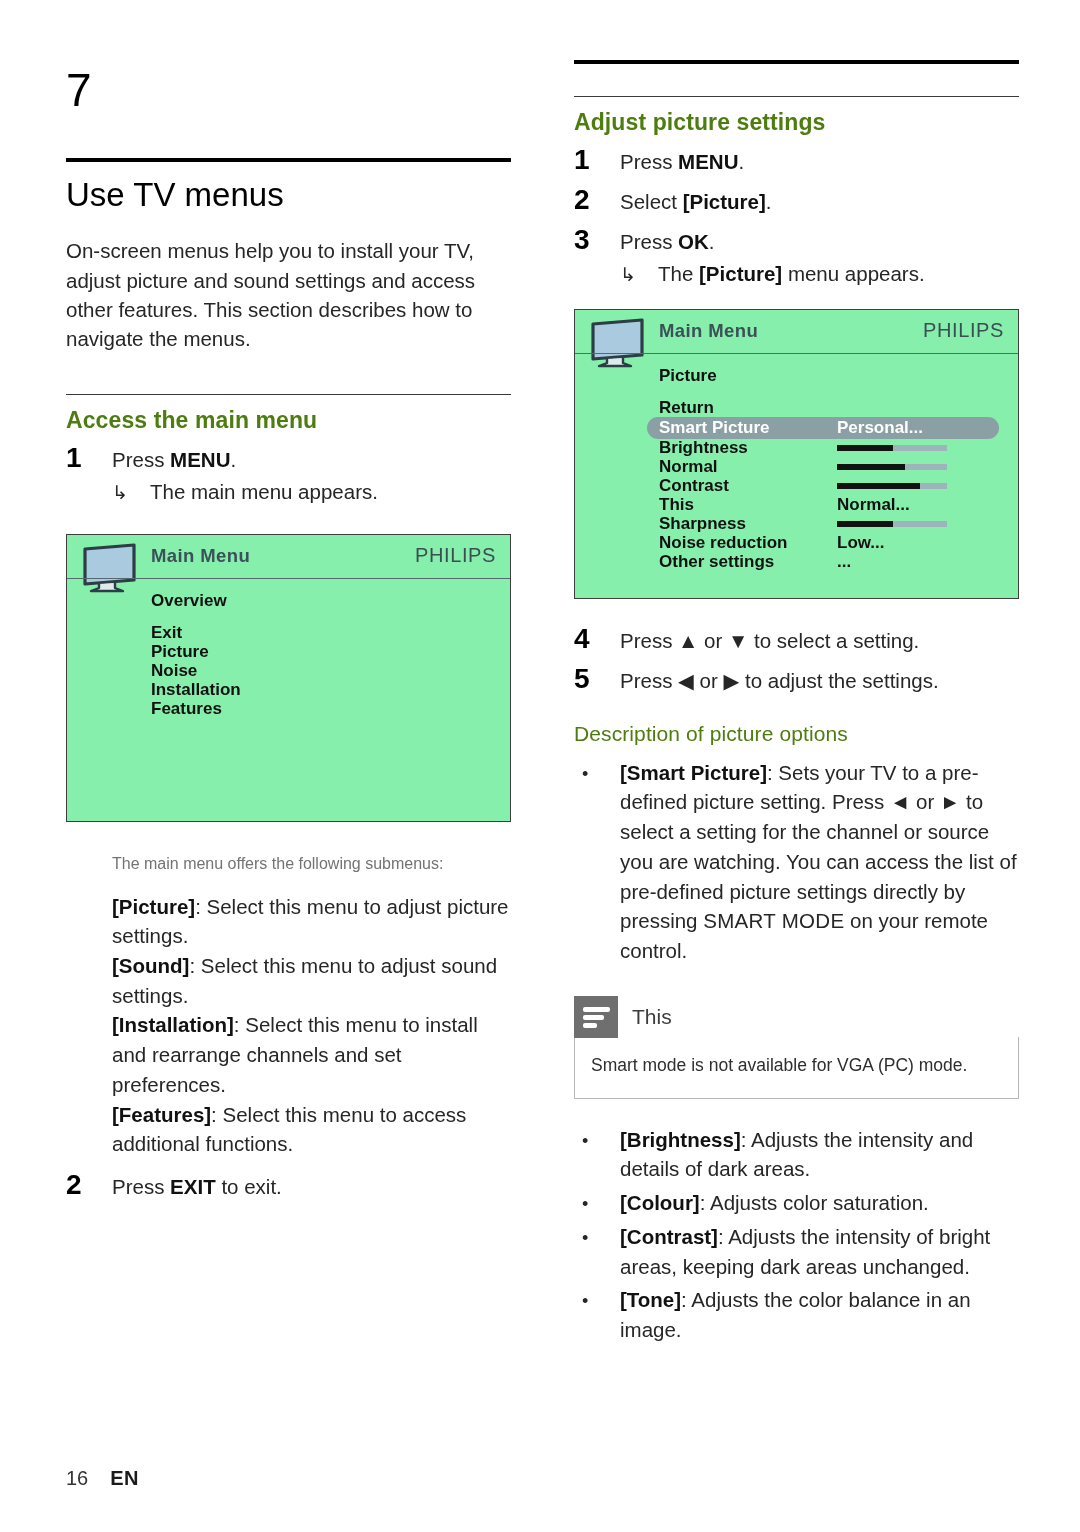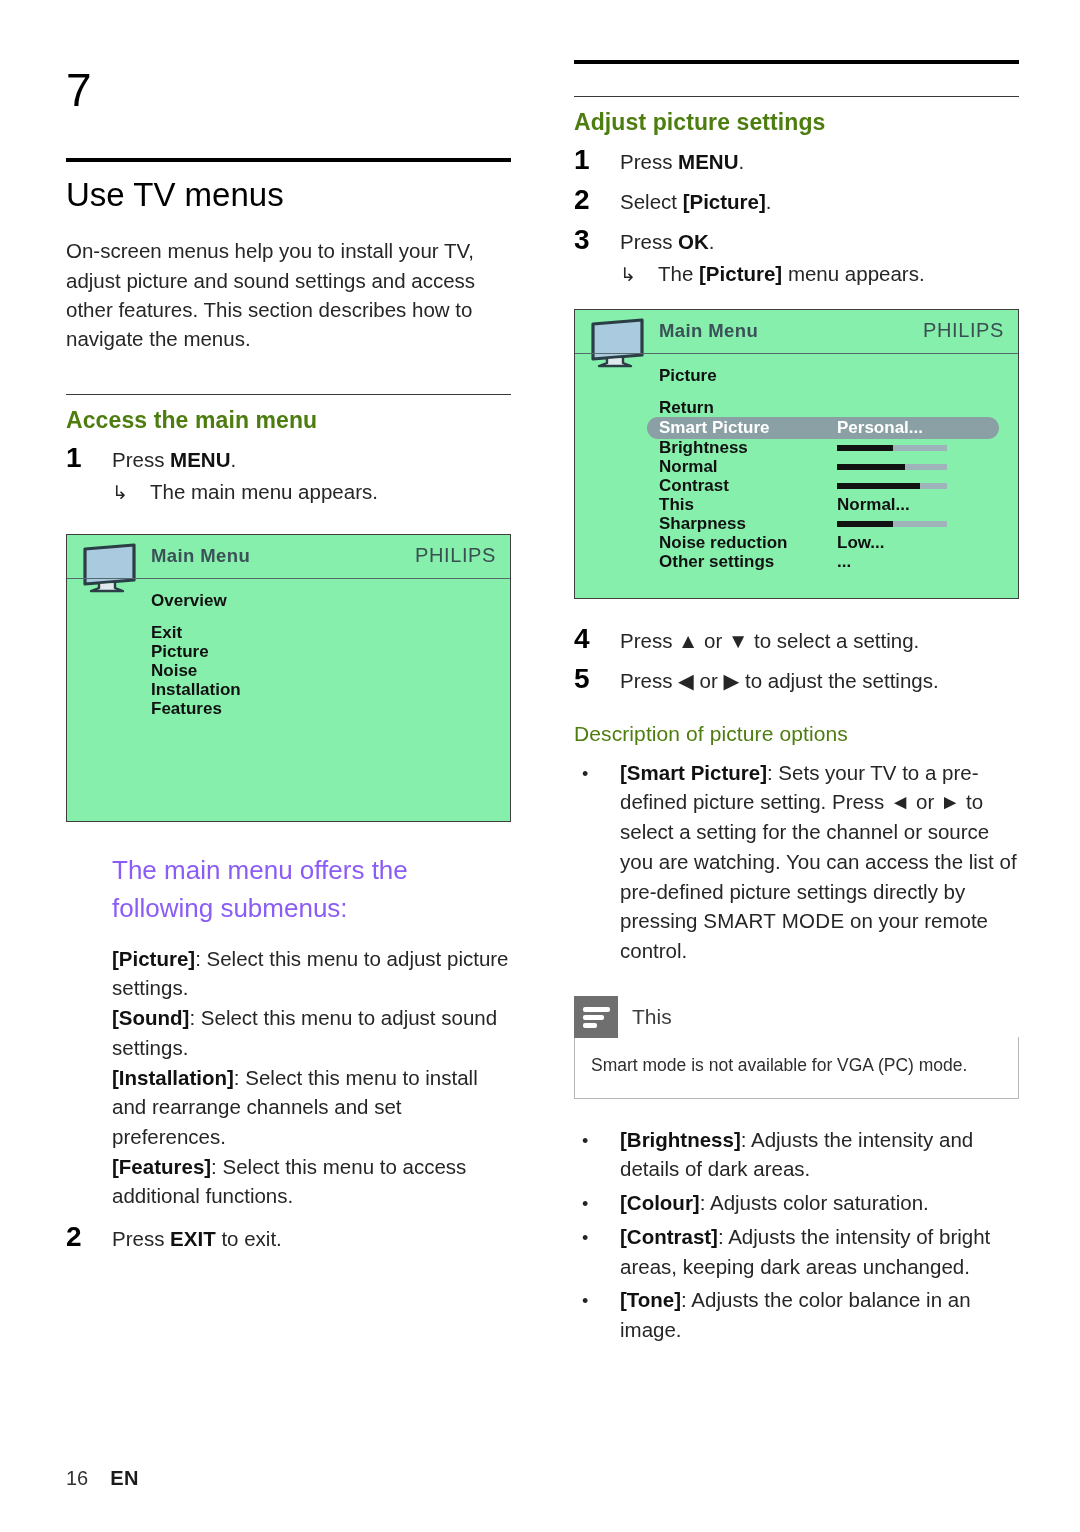--- a/index.html
+++ b/index.html
@@ -152,23 +152,23 @@
     font-size: 20.5px;
     line-height: 1.45;
     margin: 0 0 0 0;
     color: #262626;
   }
   .indent-group p + p { margin-top: 0; }
 
   .lead-in {
     margin-top: 30px;
     padding-left: 46px;
-    font-size: 26px;
+    font-size: 16px;
     line-height: 1.45;
-    color: #8b5cf6;
+    color: #737373;
   }
 
   b, strong { font-weight: 700; color: #111; }
 
   
   .osd {
     border: 1.7px solid #3e3e3e;
     background: #86efac;
     position: relative;
     box-sizing: border-box;

